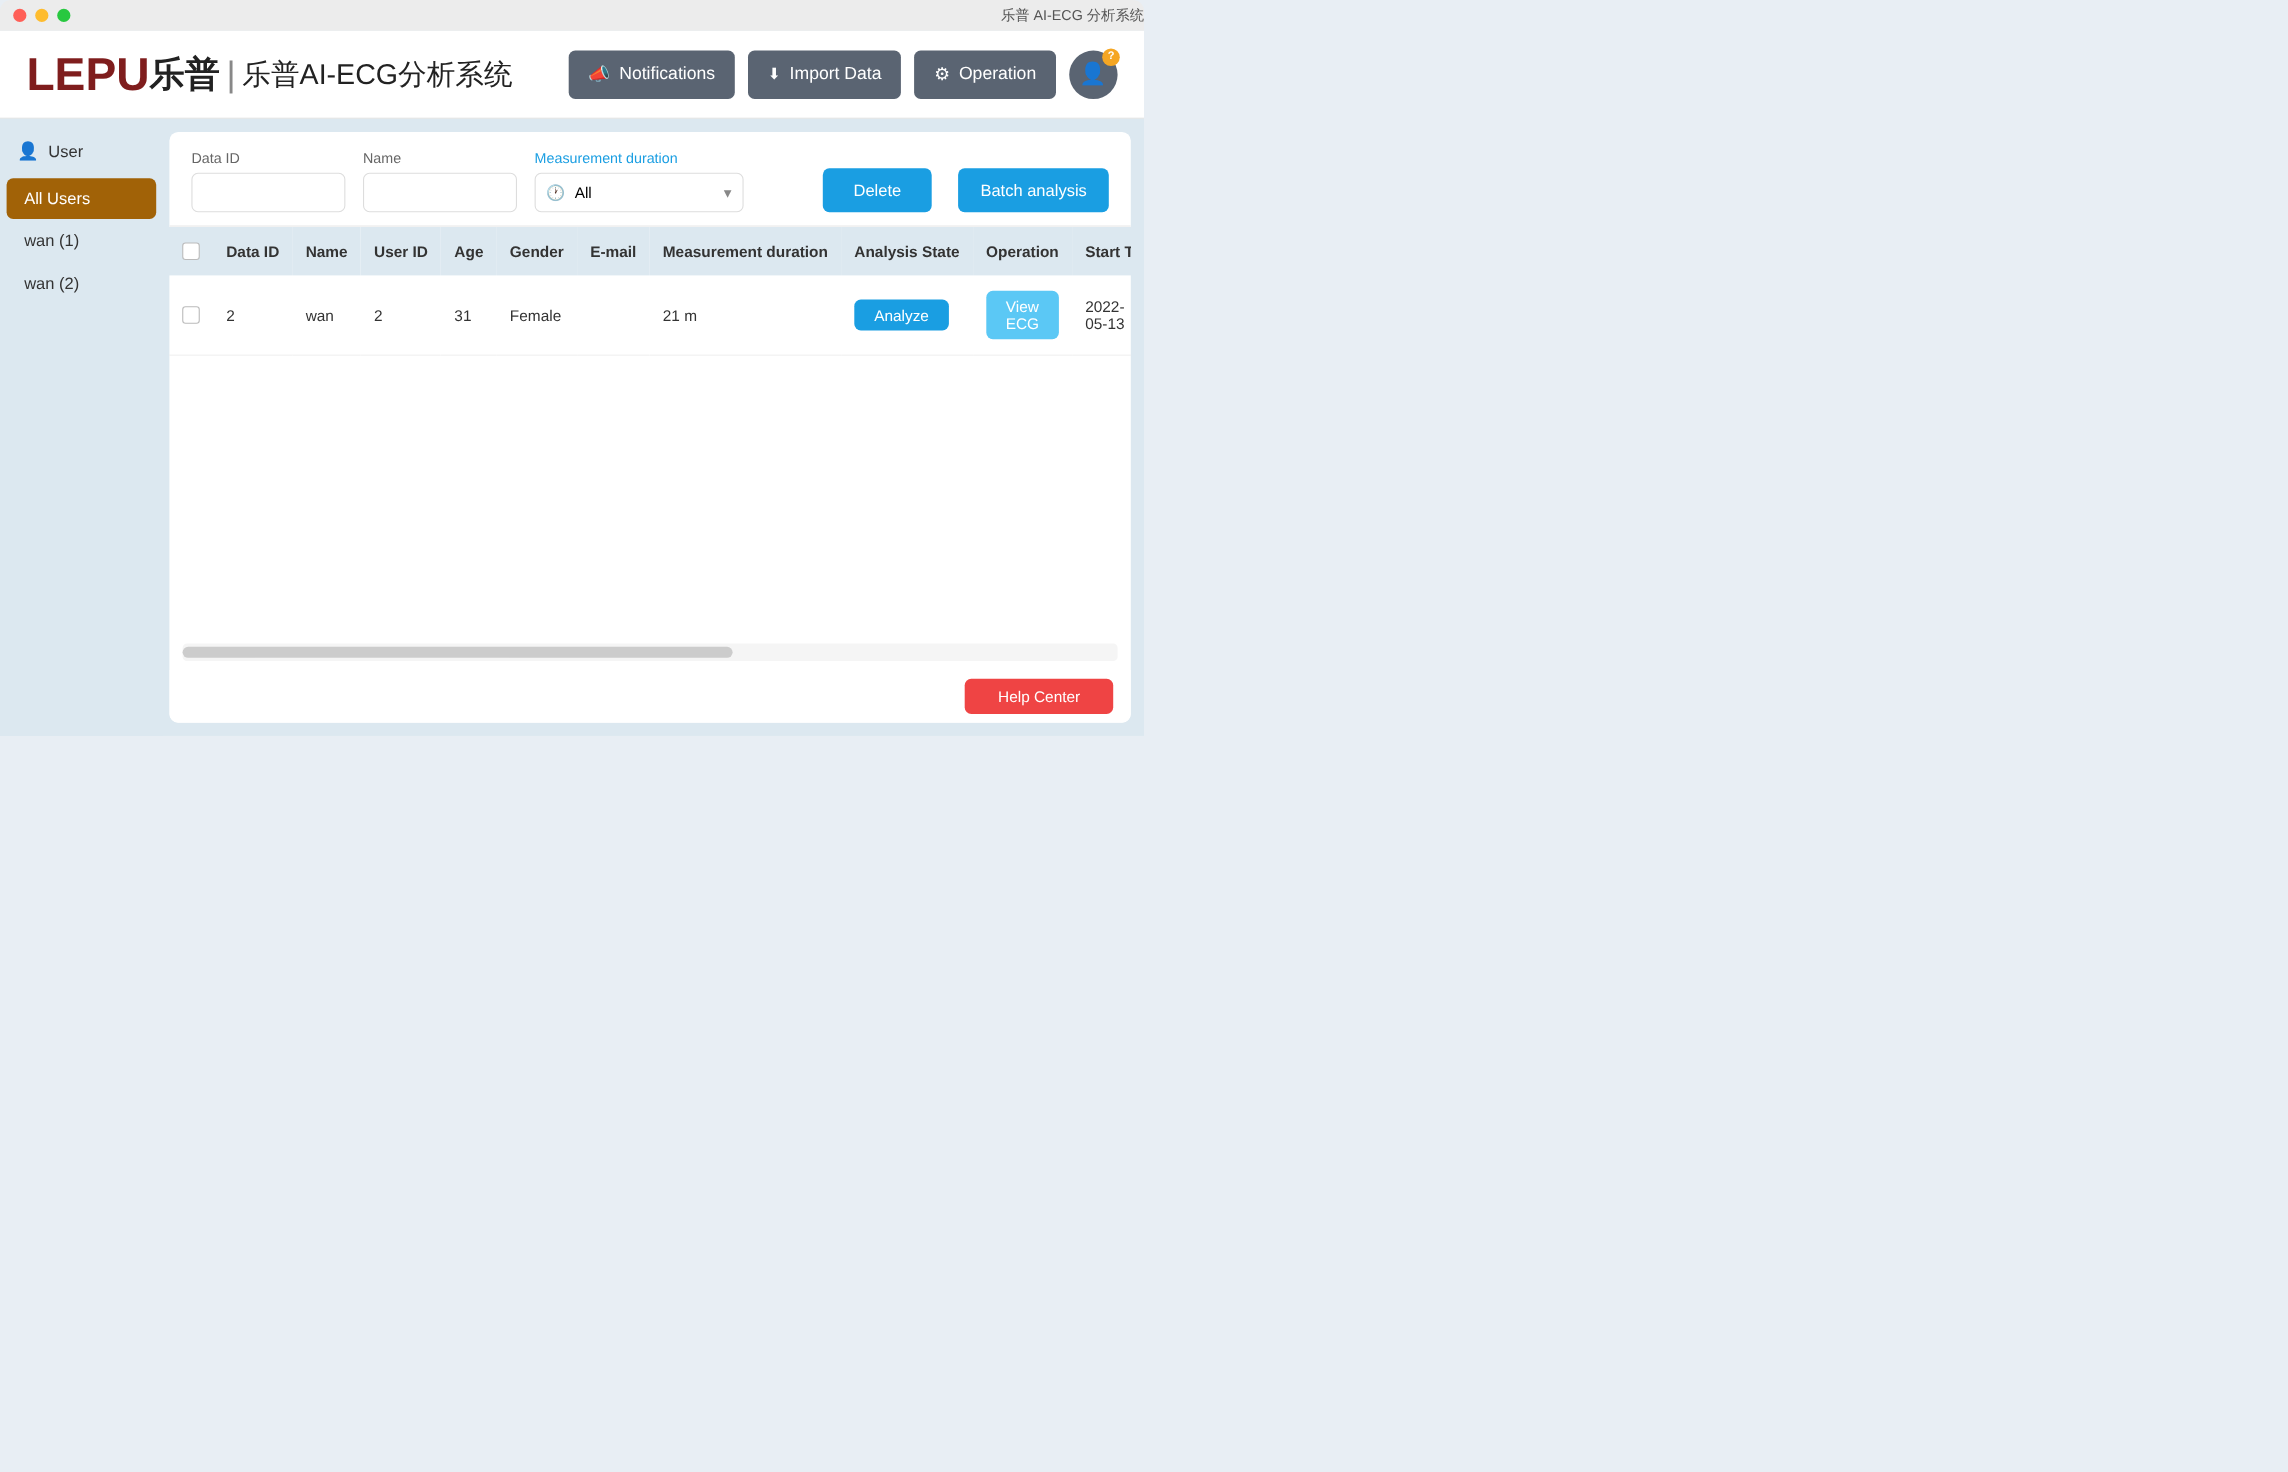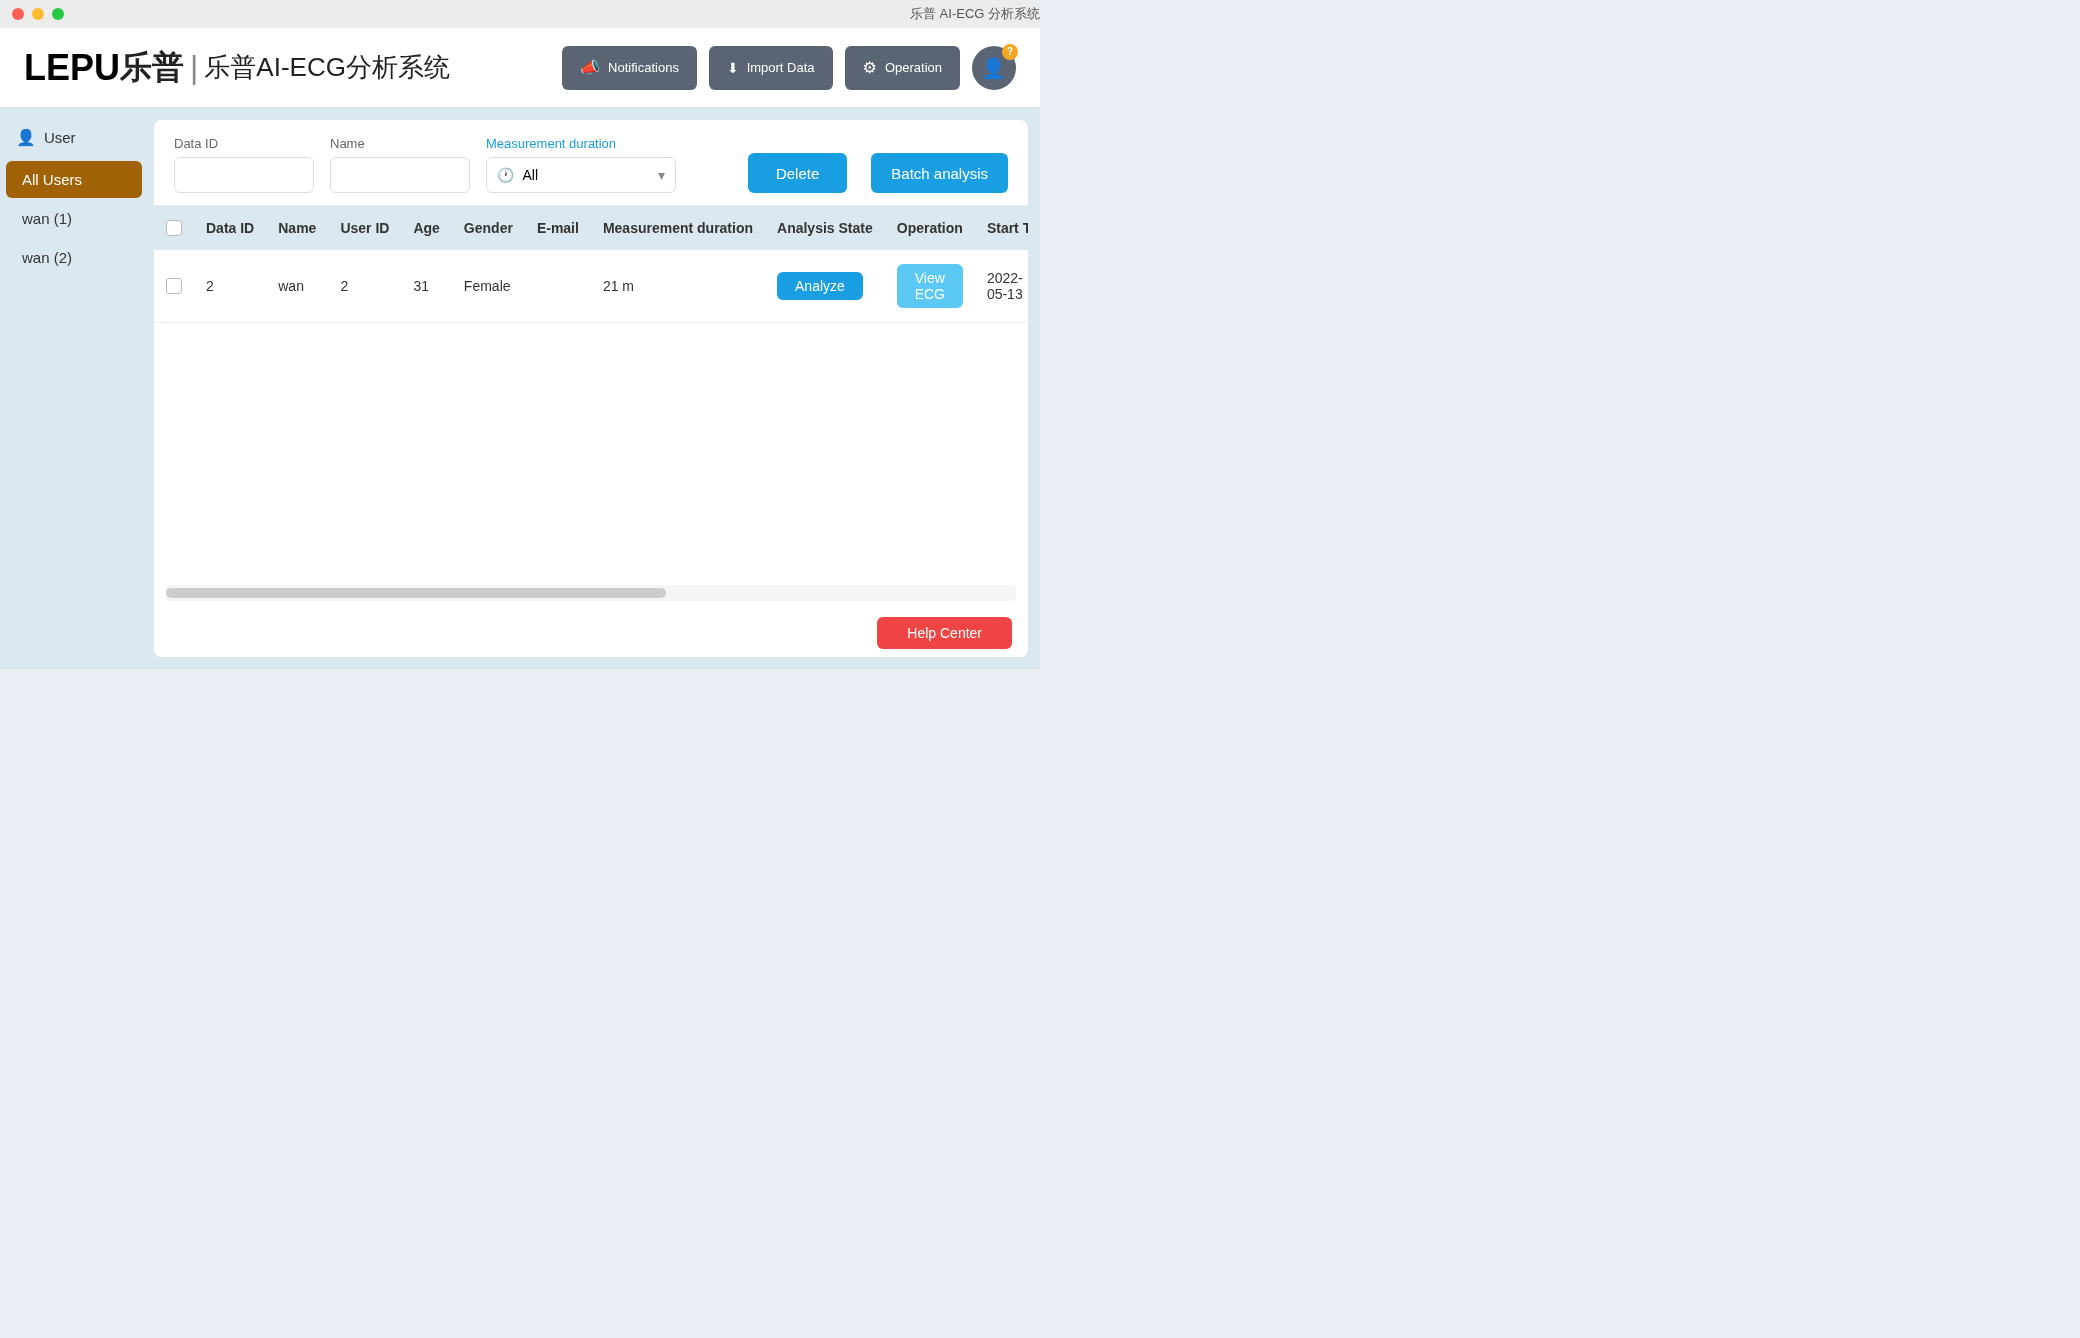--- a/index.html
+++ b/index.html
@@ -46,23 +46,23 @@
       padding: 0 24px;
       justify-content: space-between;
       border-bottom: 1px solid #e0e0e0;
     }
     .logo-area {
       display: flex;
       align-items: center;
       gap: 0;
     }
     .logo-lepu {
-      font-size: 36px;
+      font-size: 42px;
       font-weight: 900;
-      color: #000000;
+      color: #7f1d1d;
     }
     .logo-lepu-cn {
       font-size: 32px;
       font-weight: 900;
       color: #222;
     }
     .logo-divider {
       font-size: 32px;
       color: #888;
       margin: 0 6px;
@@ -76,21 +76,21 @@
       display: flex;
       align-items: center;
       gap: 12px;
     }
     .header-btn {
       background: #5a6472;
       color: white;
       border: none;
       border-radius: 6px;
       padding: 8px 18px;
-      font-size: 13px;
+      font-size: 16px;
       cursor: pointer;
       display: flex;
       align-items: center;
       gap: 8px;
       height: 44px;
     }
     .avatar-btn {
       width: 44px; height: 44px;
       border-radius: 50%;
       background: #5a6472;

